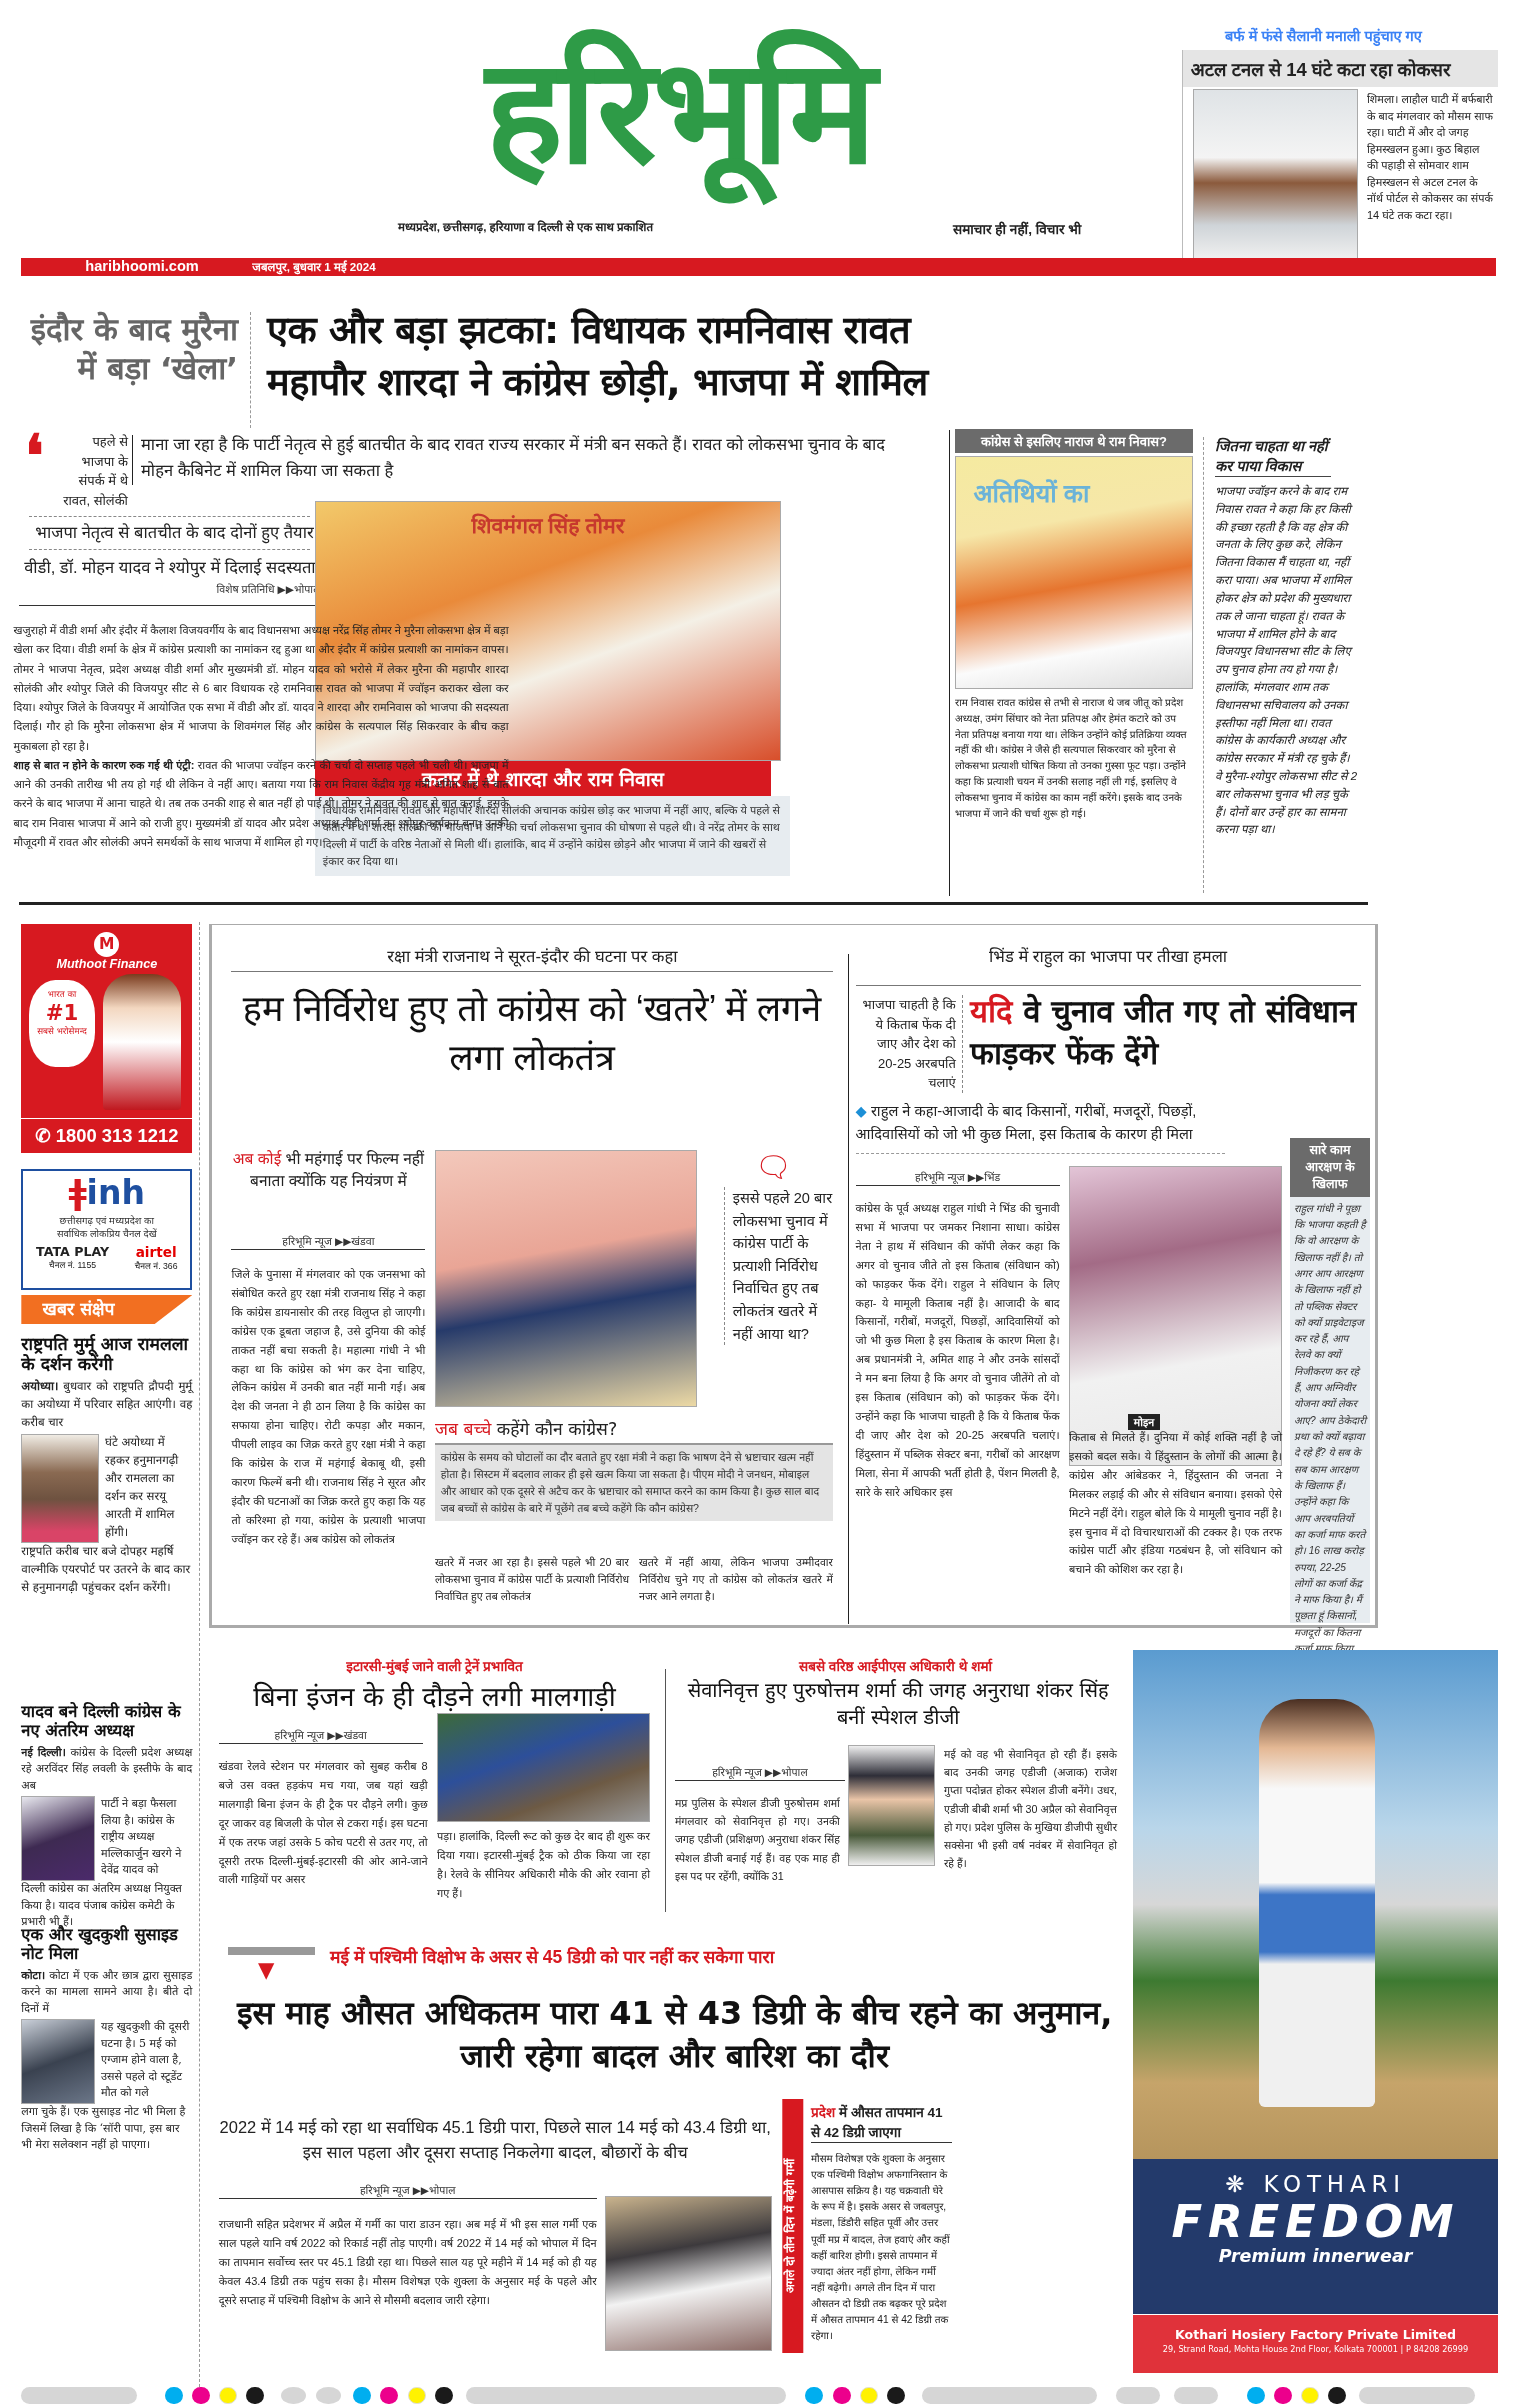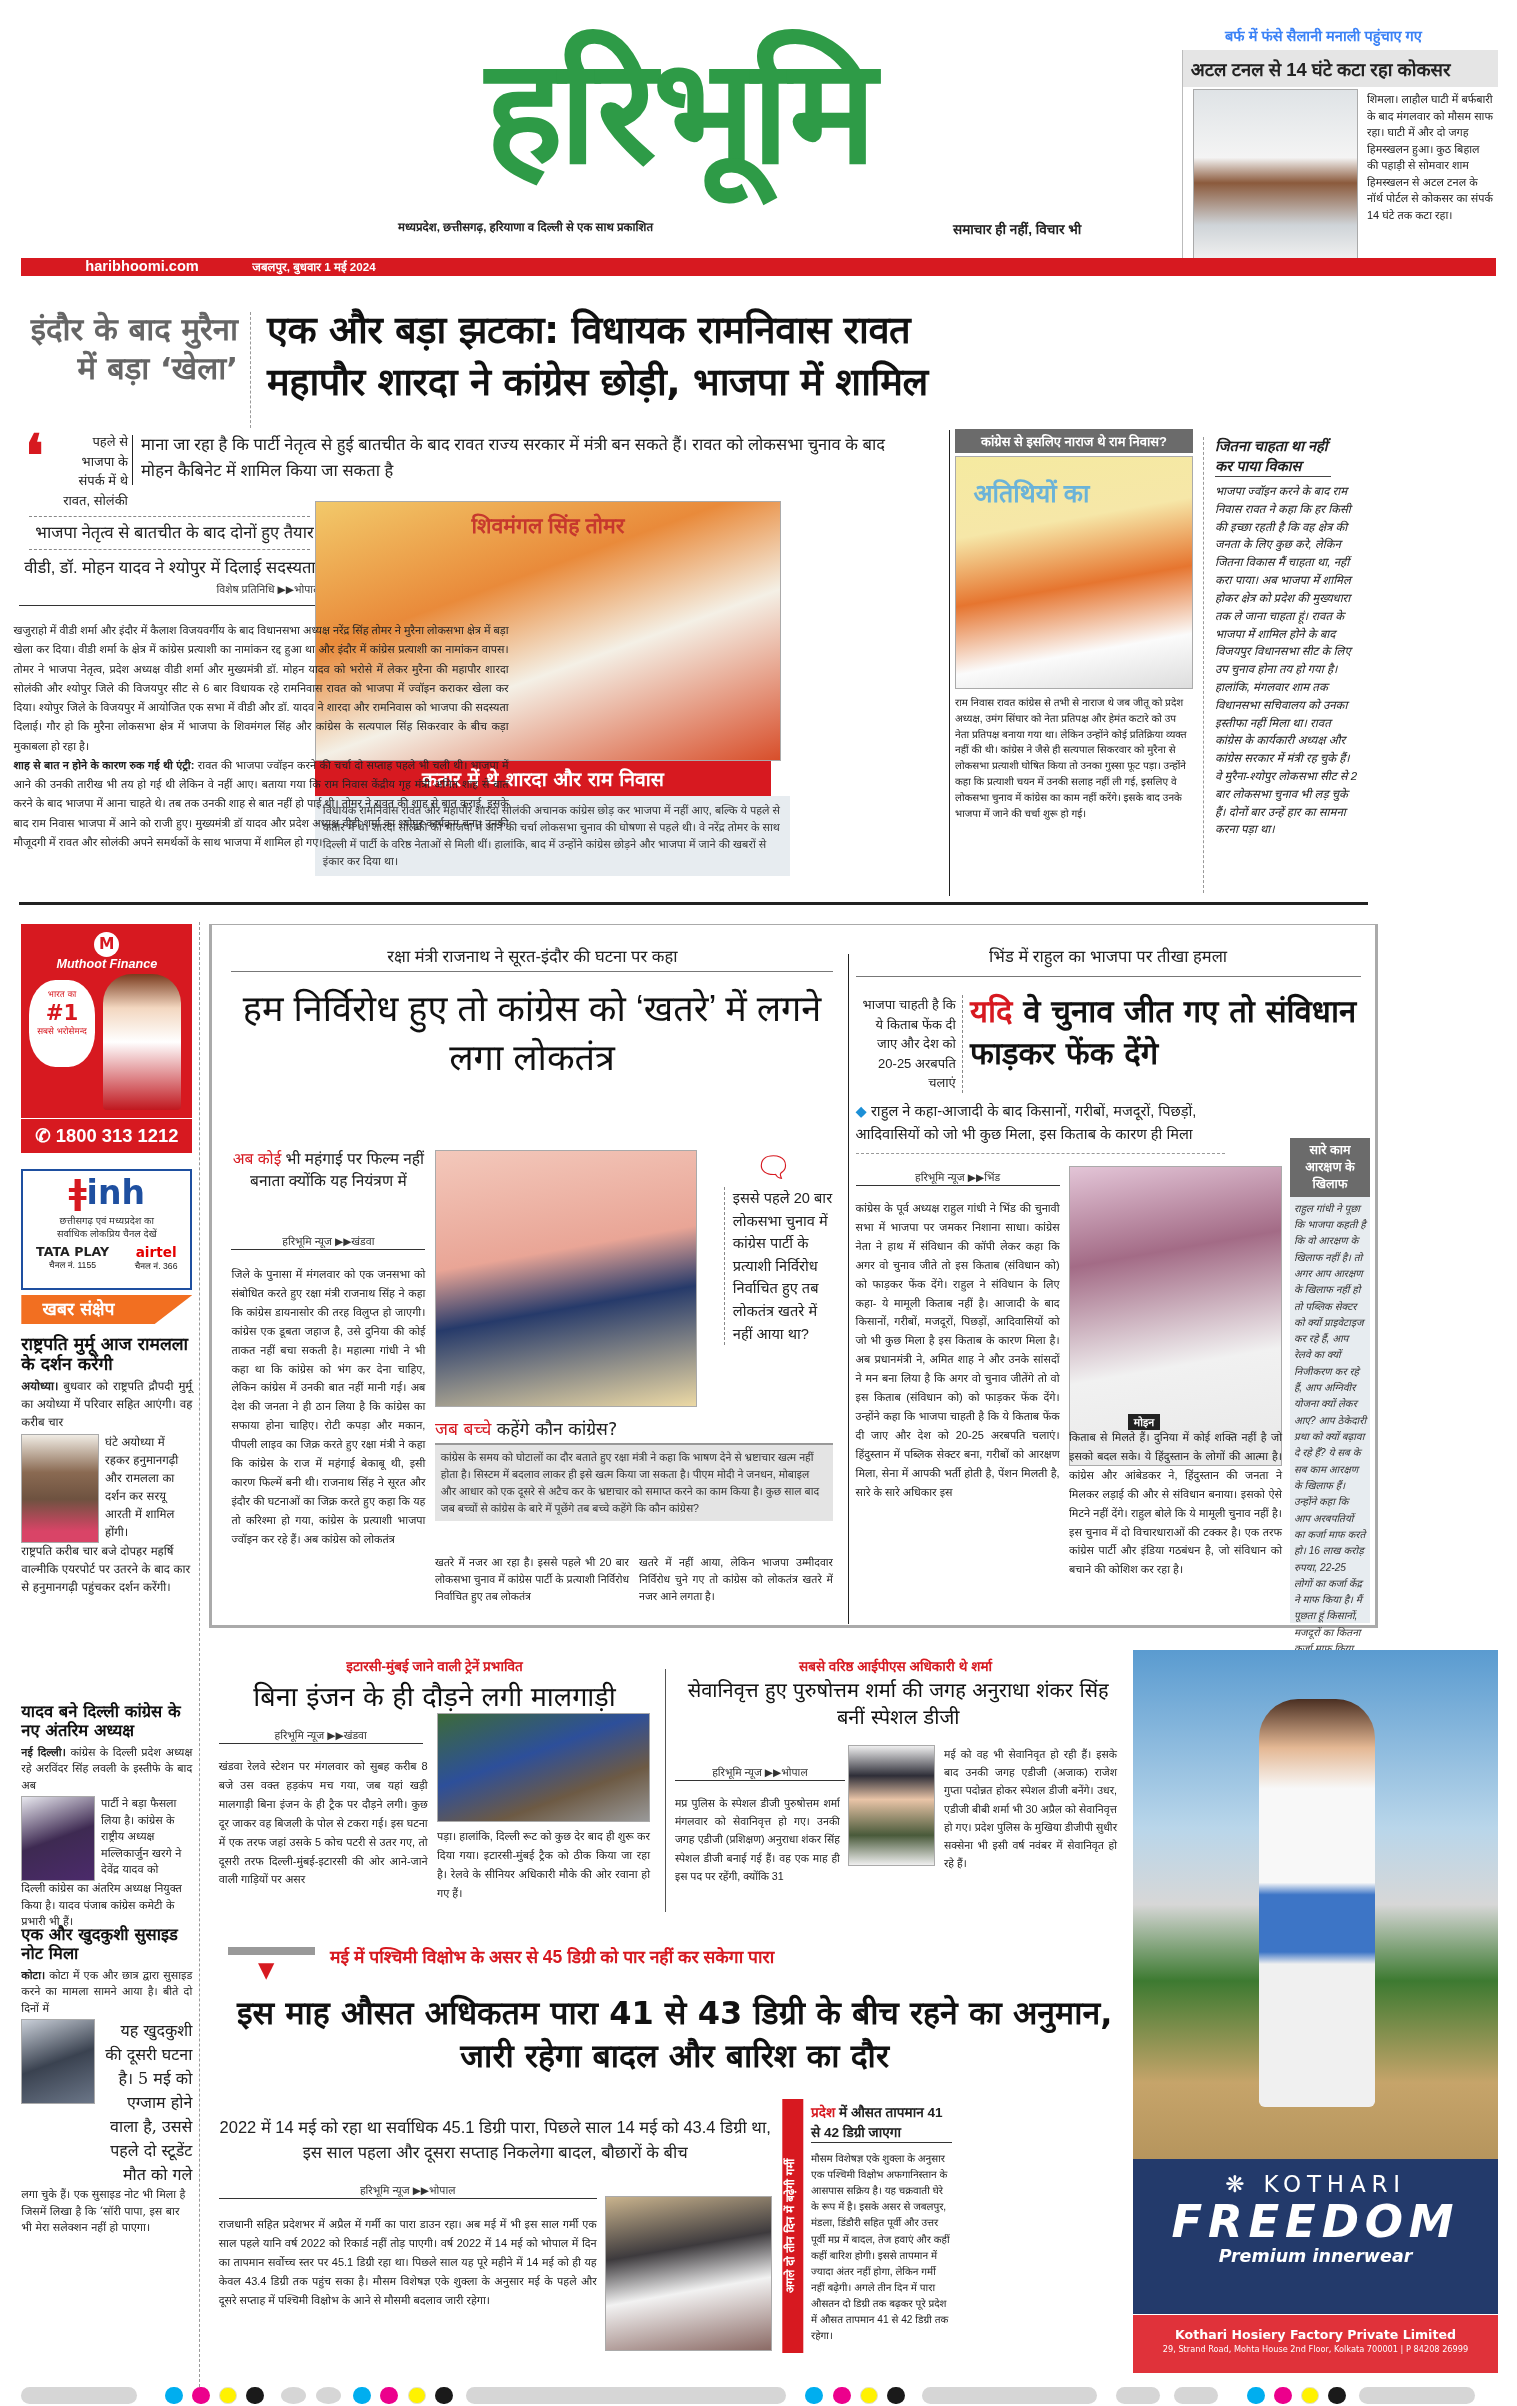--- a/index.html
+++ b/index.html
@@ -135,21 +135,21 @@
     <div class="body" style="font-size:11px;line-height:1.5;text-align:left">पार्टी ने बड़ा फैसला लिया है। कांग्रेस के राष्ट्रीय अध्यक्ष मल्लिकार्जुन खरगे ने देवेंद्र यादव को</div>
   </div>
   <div class="body" style="font-size:11px;line-height:1.5;text-align:left">दिल्ली कांग्रेस का अंतरिम अध्यक्ष नियुक्त किया है। यादव पंजाब कांग्रेस कमेटी के प्रभारी भी हैं।</div>
 </div>
 
 <div class="abs" style="left:21.3px;top:1926px;width:171px">
   <div class="hl" style="font-size:16.5px;margin-bottom:3.9px">एक और खुदकुशी सुसाइड नोट मिला</div>
   <div class="body" style="font-size:11px;line-height:1.5"><b>कोटा।</b> <span>कोटा में एक और छात्र द्वारा सुसाइड करने का मामला सामने आया है। बीते दो दिनों में</span></div>
   <div style="display:flex;gap:5.8px;margin-top:1.9px">
     <div class="photo" style="width:74px;height:85px;flex:none;background:linear-gradient(160deg,#c9cfd8 0%,#3a4250 50%,#6b7688 100%)"></div>
-    <div class="body" style="font-size:16px;line-height:1.5;text-align:right">यह खुदकुशी की दूसरी घटना है। 5 मई को एग्जाम होने वाला है, उससे पहले दो स्टूडेंट मौत को गले</div>
+    <div class="body" style="font-size:11px;line-height:1.5;text-align:left">यह खुदकुशी की दूसरी घटना है। 5 मई को एग्जाम होने वाला है, उससे पहले दो स्टूडेंट मौत को गले</div>
   </div>
   <div class="body" style="font-size:11px;line-height:1.5;text-align:left">लगा चुके हैं। एक सुसाइड नोट भी मिला है जिसमें लिखा है कि ‘सॉरी पापा, इस बार भी मेरा सलेक्शन नहीं हो पाएगा।</div>
 </div>
 
 <div class="abs" style="left:209px;top:924px;width:636px;height:704px;border-left:3.9px solid #aaa;border-top:1.9px solid #aaa;border-bottom:3.9px solid #aaa">
   <div class="abs cond" style="left:19.4px;top:19.4px;width:602px;text-align:center;font-size:16.5px;color:#222;border-bottom:1.5px solid #777;padding-bottom:3.9px">रक्षा मंत्री राजनाथ ने सूरत-इंदौर की घटना पर कहा</div>
   <div class="abs" style="left:14.6px;top:60px;width:611px;text-align:center;font-size:36px;line-height:1.35;color:#111;font-family:Liberation Sans, sans-serif">हम निर्विरोध हुए तो कांग्रेस को ‘खतरे’ में लगने लगा लोकतंत्र</div>
   <div class="abs cond" style="left:19.4px;top:223px;width:194px;text-align:center;font-size:15.5px;line-height:1.45;color:#222">
     <span style="color:#d71920">अब कोई</span><span> भी महंगाई पर फिल्म नहीं बनाता क्योंकि यह नियंत्रण में</span>
   </div>
@@ -161,21 +161,21 @@
   <div class="abs" style="left:223px;top:491px;font-size:17.5px;color:#222">
     <span style="color:#d71920">जब बच्चे</span><span> कहेंगे कौन कांग्रेस?</span>
   </div>
   <div class="abs graybox cond" style="left:223px;top:518px;width:398px;font-size:10.7px;line-height:1.6;padding:3.9px 5.8px;color:#333;background:#e4e4e4;border-top:2.9px solid #999">कांग्रेस के समय को घोटालों का दौर बताते हुए रक्षा मंत्री ने कहा कि भाषण देने से भ्रष्टाचार खत्म नहीं होता है। सिस्टम में बदलाव लाकर ही इसे खत्म किया जा सकता है। पीएम मोदी ने जनधन, मोबाइल और आधार को एक दूसरे से अटैच कर के भ्रष्टाचार को समाप्त करने का काम किया है। कुछ साल बाद जब बच्चों से कांग्रेस के बारे में पूछेंगे तब बच्चे कहेंगे कि कौन कांग्रेस?</div>
   <div class="abs cond" style="left:223px;top:629px;width:194px;font-size:10.7px;line-height:1.6;text-align:justify;color:#222">खतरे में नजर आ रहा है। इससे पहले भी 20 बार लोकसभा चुनाव में कांग्रेस पार्टी के प्रत्याशी निर्विरोध निर्वाचित हुए तब लोकतंत्र</div>
   <div class="abs cond" style="left:427px;top:629px;width:194px;font-size:10.7px;line-height:1.6;text-align:justify;color:#222">खतरे में नहीं आया, लेकिन भाजपा उम्मीदवार निर्विरोध चुने गए तो कांग्रेस को लोकतंत्र खतरे में नजर आने लगता है।</div>
 </div>
 
 <div class="abs" style="left:844px;top:924px;width:534px;height:704px;border-top:1.9px solid #aaa;border-right:3.9px solid #aaa;border-bottom:3.9px solid #aaa">
   <div class="abs" style="left:3.9px;top:29px;height:670px;border-left:1.5px solid #222"></div>
-  <div class="abs cond" style="left:11.6px;top:19.4px;width:505px;text-align:center;font-size:16.5px;color:#222;border-bottom:1.5px solid #777;padding-bottom:9px">भिंड में राहुल का भाजपा पर तीखा हमला</div>
+  <div class="abs cond" style="left:11.6px;top:19.4px;width:505px;text-align:center;font-size:16.5px;color:#222;border-bottom:1.5px solid #777;padding-bottom:18px">भिंड में राहुल का भाजपा पर तीखा हमला</div>
   <div class="abs cond" style="left:11.6px;top:70px;width:107px;font-size:13px;line-height:1.5;text-align:right;color:#222;border-right:1px dashed #888;padding-right:5.8px">भाजपा चाहती है कि ये किताब फेंक दी जाए और देश को 20-25 अरबपति चलाएं</div>
   <div class="abs hl" style="left:126px;top:66px;width:388px;font-size:31px;line-height:1.35">
     <span style="color:#d71920">यदि</span><span> वे चुनाव जीत गए तो संविधान फाड़कर फेंक देंगे</span>
   </div>
   <div class="abs cond" style="left:11.6px;top:175px;width:369px;font-size:14.6px;line-height:1.55;color:#222;border-bottom:1px dashed #999;padding-bottom:7.8px">
     <span style="color:#1c8fd6">◆</span> <span>राहुल ने कहा-आजादी के बाद किसानों, गरीबों, मजदूरों, पिछड़ों, आदिवासियों को जो भी कुछ मिला, इस किताब के कारण ही मिला</span>
   </div>
   <div class="abs byline" style="left:11.6px;top:245px;width:204px;font-size:10.7px">हरिभूमि न्यूज ▶▶भिंड</div>
   <div class="abs cond" style="left:11.6px;top:274px;width:204px;font-size:11px;line-height:1.72;text-align:justify;color:#222">कांग्रेस के पूर्व अध्यक्ष राहुल गांधी ने भिंड की चुनावी सभा में भाजपा पर जमकर निशाना साधा। कांग्रेस नेता ने हाथ में संविधान की कॉपी लेकर कहा कि अगर वो चुनाव जीते तो इस किताब (संविधान को) को फाड़कर फेंक देंगे। राहुल ने संविधान के लिए कहा- ये मामूली किताब नहीं है। आजादी के बाद किसानों, गरीबों, मजदूरों, पिछड़ों, आदिवासियों को जो भी कुछ मिला है इस किताब के कारण मिला है। अब प्रधानमंत्री ने, अमित शाह ने और उनके सांसदों ने मन बना लिया है कि अगर वो चुनाव जीतेंगे तो वो इस किताब (संविधान को) को फाड़कर फेंक देंगे। उन्होंने कहा कि भाजपा चाहती है कि ये किताब फेंक दी जाए और देश को 20-25 अरबपति चलाएं। हिंदुस्तान में पब्लिक सेक्टर बना, गरीबों को आरक्षण मिला, सेना में आपकी भर्ती होती है, पेंशन मिलती है, सारे के सारे अधिकार इस</div>
   <div class="abs photo" style="left:225px;top:241px;width:213px;height:300px;background:linear-gradient(170deg,#e3c5d7 0%,#a36b86 30%,#f1f1f1 65%,#e8e8e8 100%)">

